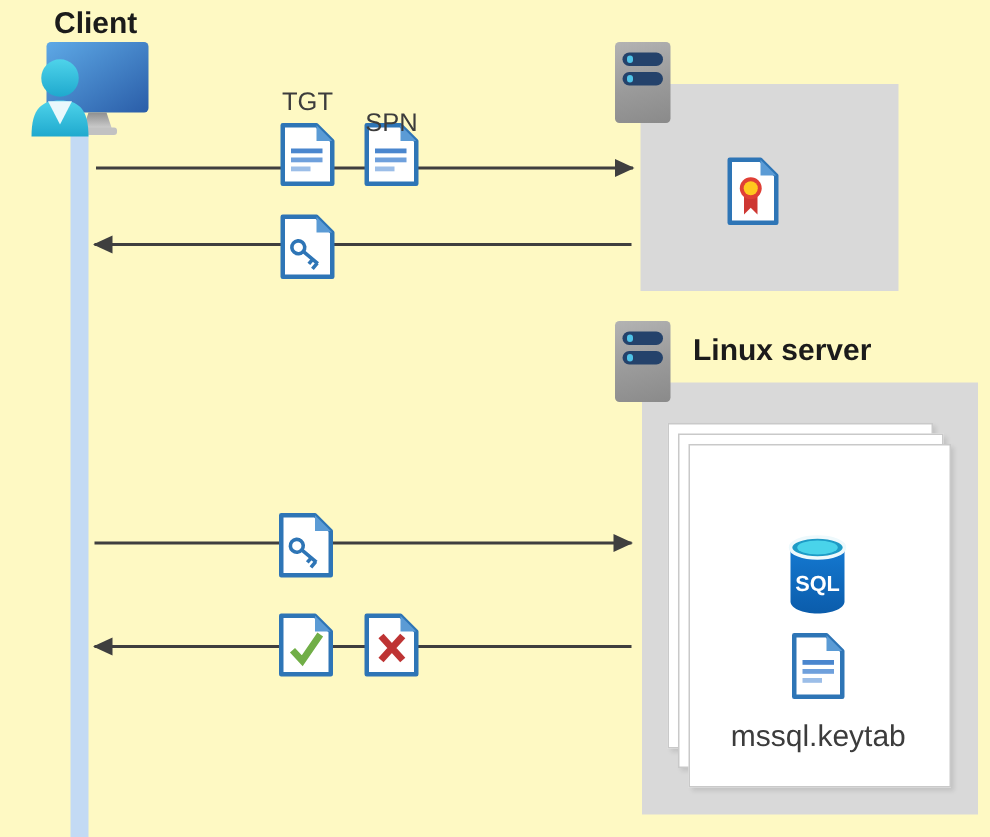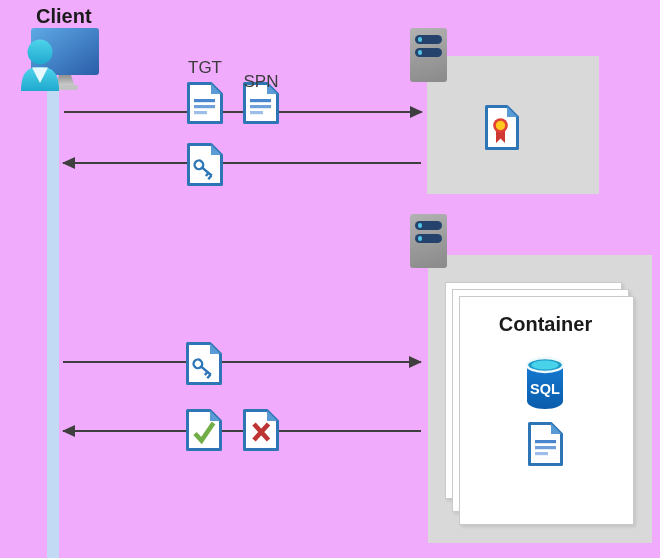--- a/index.html
+++ b/index.html
@@ -1,17 +1,17 @@
 <!DOCTYPE html>
 <html><head>
 <meta charset="utf-8">
 <style>
   html,body{margin:0;padding:0;background:#fff;}
   .canvas{
-    position:relative;width:660px;height:558px;background:#f0abfc;overflow:hidden;
+    position:relative;width:660px;height:558px;background:#fef9c3;overflow:hidden;
     font-family:"Liberation Sans","DejaVu Sans",sans-serif;color:#1b1b1b;
   }
   .abs{position:absolute;}
   .bold-label{font-weight:bold;font-size:20px;line-height:24px;color:#1b1b1b;}
   .soft-label{font-weight:normal;color:#3c3c3c;}
 
   
   .lifeline{left:47px;top:86px;width:12px;height:472px;background:#c3daf4;z-index:1;}
 
   
@@ -134,26 +134,26 @@
 
   <div class="abs zone" style="left:428px;top:255px;width:224px;height:288px;"></div>
   <div class="abs server-icon" style="left:410px;top:214px;">
     <span class="server-bar">
         <span class="server-dot"></span>
       </span>
     <span class="server-bar">
         <span class="server-dot"></span>
       </span>
   </div>
+  <div class="abs bold-label" style="left:462px;top:222px;">Linux server</div>
 
   <div class="paper" style="left:445px;top:282px;width:175px;height:215px;"></div>
   <div class="paper" style="left:452px;top:289px;width:175px;height:221px;"></div>
   <div class="paper" style="left:459px;top:296px;width:173px;height:227px;"></div>
 
-  <div class="abs txt bold-label center" style="left:459px;top:312px;width:173px;">Container</div>
 
   <svg class="doc-svg" style="left:525px;top:356px;" width="40" height="54" viewBox="0 0 40 54">
     <defs>
       <linearGradient id="gSql" x1="0" y1="0" x2="0" y2="1">
         <stop offset="0" stop-color="#1479d1"></stop>
           <stop offset="1" stop-color="#0b5cab"></stop>
       </linearGradient>
     </defs>
     <path d="M2 9 V45 C2 49.5 10 53 20 53 C30 53 38 49.5 38 45 V9 Z" fill="url(#gSql)"></path>
     <ellipse cx="20" cy="9" rx="18" ry="7" fill="#1e9bc6" stroke="#eef9fc" stroke-width="2.4"></ellipse>
@@ -161,20 +161,21 @@
     <text x="20" y="38" font-size="14.5" font-weight="bold" fill="#ffffff" text-anchor="middle">SQL</text>
   </svg>
 
   <svg class="doc-svg" style="left:527px;top:421px;" width="37" height="46" viewBox="0 0 37 46">
     <path d="M2.5 2.5 H24 L34.5 13 V43.5 H2.5 Z" fill="#fff" stroke="#2e75b6" stroke-width="3" stroke-linejoin="round"></path>
     <path d="M24 2.5 L34.5 13 H24 Z" fill="#5b9bd5"></path>
     <rect x="8" y="19" width="21" height="3.2" fill="#4a86ce"></rect>
     <rect x="8" y="25" width="21" height="3.2" fill="#6fa0dc"></rect>
     <rect x="8" y="31" width="13" height="3.2" fill="#9cbee8"></rect>
   </svg>
+  <div class="abs txt soft-label center" style="left:459px;top:480px;width:173px;font-size:20px;">mssql.keytab</div>
 
   <svg class="doc-svg" style="left:185px;top:341px;" width="38" height="45" viewBox="0 0 38 45">
     <path d="M2.5 2.5 H25 L35.5 13 V42.5 H2.5 Z" fill="#fff" stroke="#2e75b6" stroke-width="3" stroke-linejoin="round"></path>
     <path d="M25 2.5 L35.5 13 H25 Z" fill="#5b9bd5"></path>
     <g stroke="#2e75b6" stroke-width="2.4" fill="none" transform="rotate(40 19 28)">
       <circle cx="11" cy="28" r="4.3"></circle>
       <path d="M15.3 28 H28 M23.5 28 V32 M27.5 28 V33"></path>
     </g>
   </svg>
 

